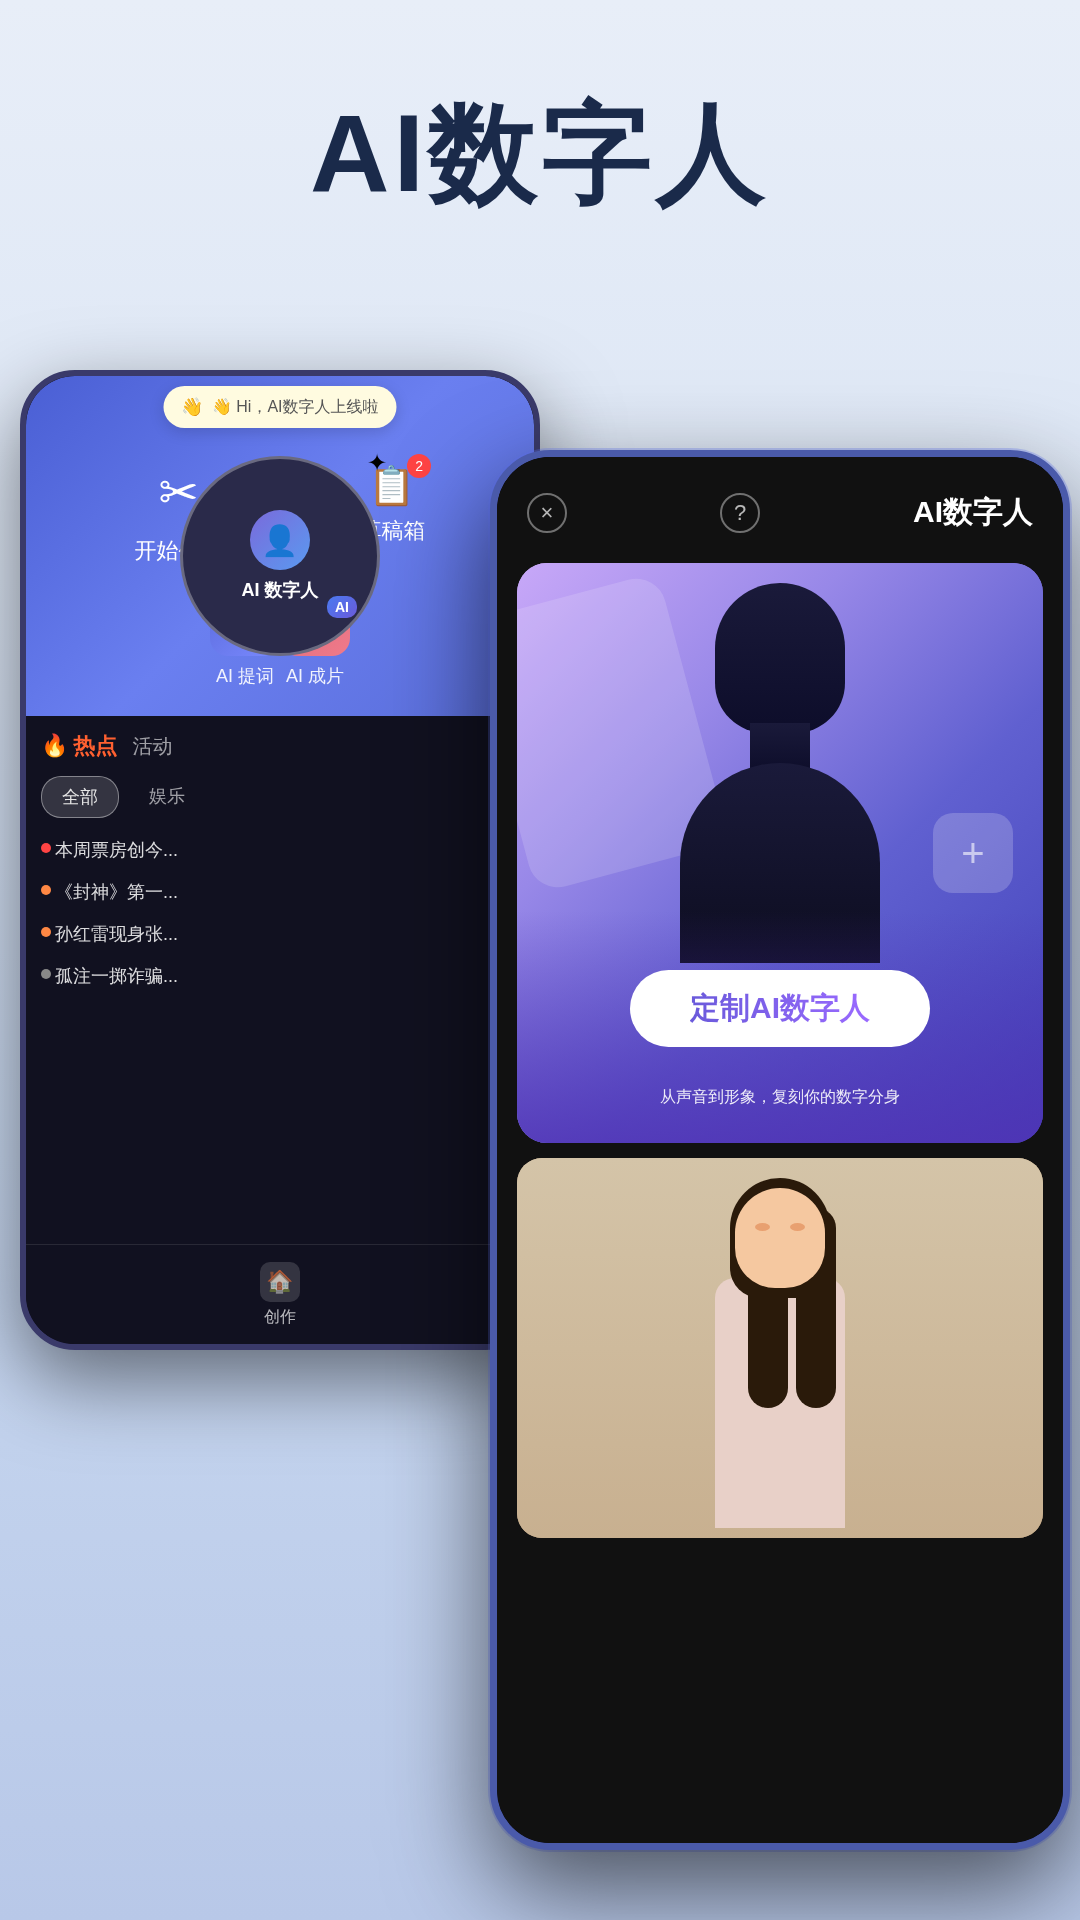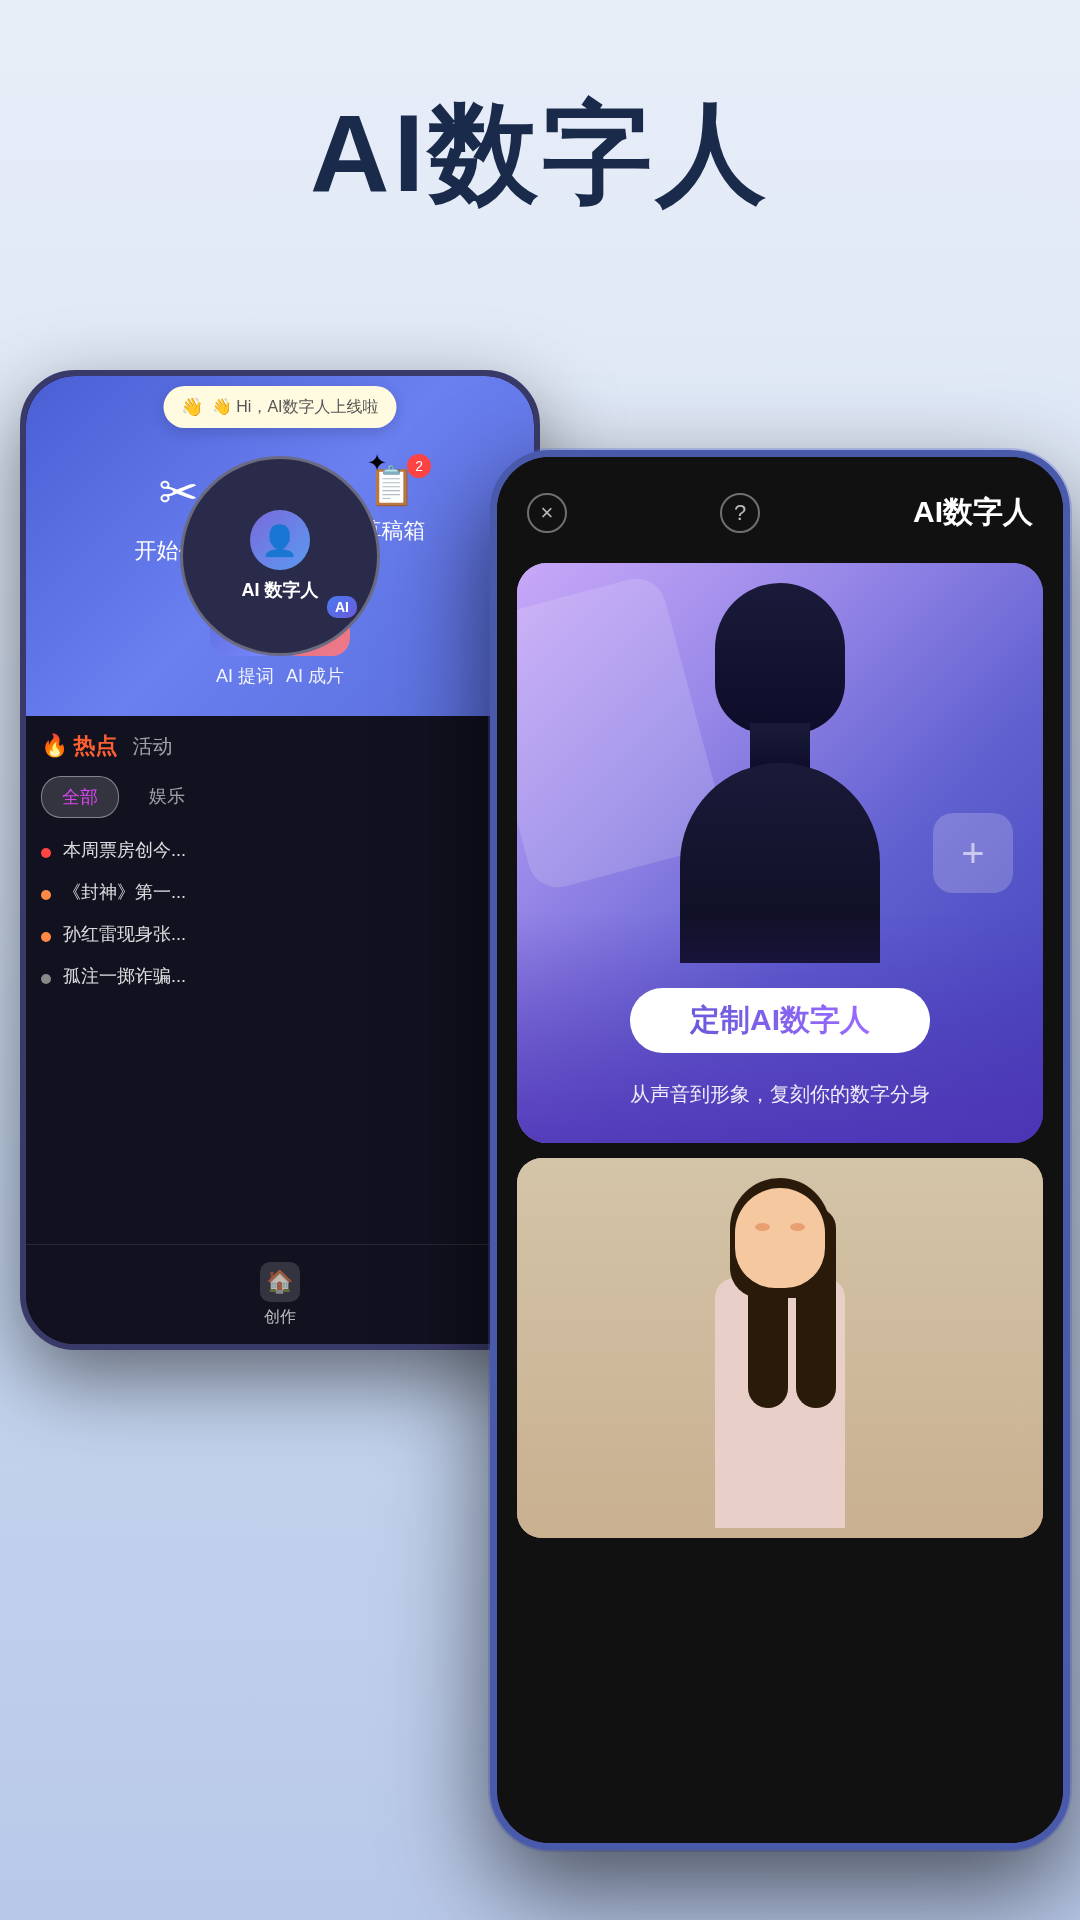--- a/index.html
+++ b/index.html
@@ -251,37 +251,37 @@
 
     .pill {
       padding: 8px 20px;
       border-radius: 20px;
       font-size: 18px;
     }
 
     .pill-active {
       background: rgba(255,255,255,0.15);
       border: 1px solid rgba(255,255,255,0.4);
-      color: #d946ef;
+      color: #e5e5e5;
     }
 
     .pill-inactive {
       color: rgba(255,255,255,0.6);
     }
 
     .news-list {
       display: flex;
       flex-direction: column;
       gap: 18px;
     }
 
     .news-item {
       display: flex;
-      align-items: center;
-      gap: 12px;
+      align-items: flex-start;
+      gap: 4px;
       font-size: 18px;
       color: rgba(255,255,255,0.85);
     }
 
     .news-dot {
       width: 10px;
       height: 10px;
       border-radius: 50%;
       flex-shrink: 0;
       margin-top: 5px;
@@ -441,45 +441,45 @@
       display: flex;
       align-items: center;
       justify-content: center;
       font-size: 40px;
       color: rgba(255,255,255,0.6);
     }
 
     
     .customize-btn {
       position: absolute;
-      bottom: 90px;
+      bottom: 96px;
       left: 50%;
       transform: translateX(-50%);
       background: white;
       border-radius: 40px;
-      padding: 12px 60px;
+      padding: 18px 60px;
       white-space: nowrap;
     }
 
     .customize-btn-text {
       font-size: 30px;
       font-weight: 700;
       background: linear-gradient(90deg, #6a5adb, #9a6aff);
       -webkit-background-clip: text;
       -webkit-text-fill-color: transparent;
       background-clip: text;
     }
 
     .customize-subtitle {
       position: absolute;
       bottom: 35px;
       left: 50%;
       transform: translateX(-50%);
       color: rgba(255,255,255,0.9);
-      font-size: 20px;
+      font-size: 16px;
       white-space: nowrap;
     }
 
     
     .person-card {
       margin: 15px 20px;
       border-radius: 25px;
       overflow: hidden;
       height: 380px;
       background: linear-gradient(135deg, #d4b896 0%, #c8a880 50%, #b89870 100%);

